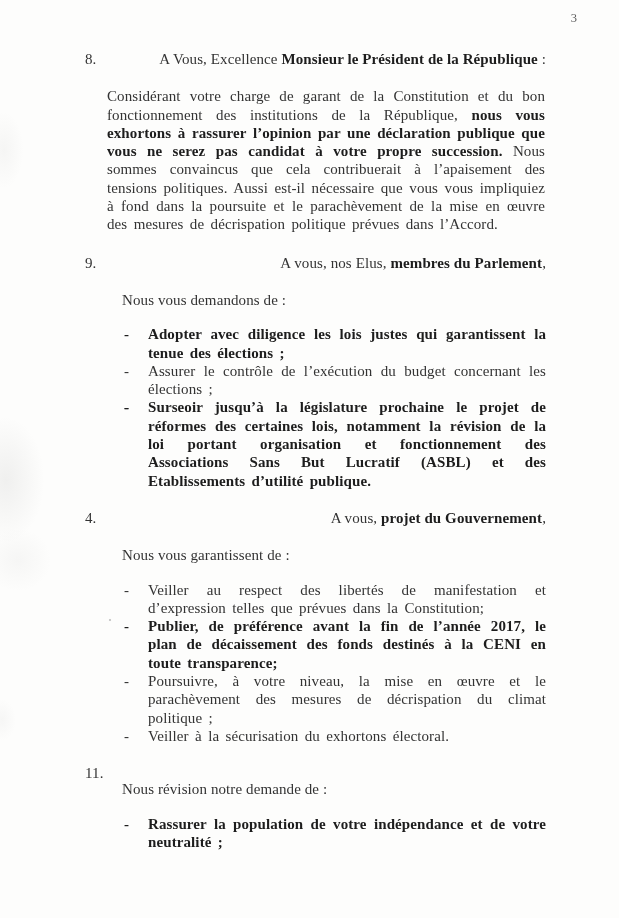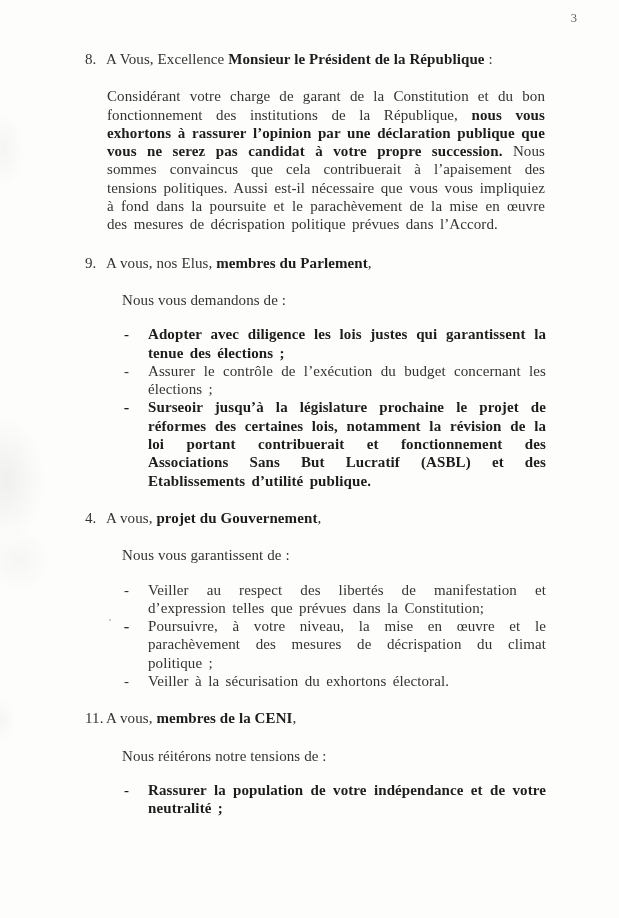--- a/index.html
+++ b/index.html
@@ -48,20 +48,21 @@
     width: 21px;
   }
   .item-body {
     flex: 1 1 auto;
     min-width: 0;
   }
   .item-heading {
     margin: 0 0 19px 0;
     font-size: 15px;
     font-weight: normal;
+    text-align: right;
   }
   .item-paragraph {
     margin: 1px;
     text-align: justify;
     word-spacing: 2.5px;
   }
   .item-intro {
     margin: 16px;
   }
   .bullet-list {
@@ -99,41 +100,40 @@
       </section>
       <section class="doc-item">
         <div class="item-number">9.</div>
         <div class="item-body">
           <h2 class="item-heading"><span class="run">A vous, nos Elus, </span><span class="run b">membres du Parlement</span><span class="run">,</span></h2>
           <p class="item-intro">Nous vous demandons de :</p>
           <ul class="bullet-list">
             <li class="bullet b"><span class="dash">-</span><span class="bullet-text">Adopter avec diligence les lois justes qui garantissent la tenue des élections ;</span></li>
             <li class="bullet"><span class="dash">-</span><span class="bullet-text">Assurer le contrôle de l’exécution du budget concernant les élections ;</span></li>
             <li class="bullet"><span class="dash">-</span></li>
-            <li class="bullet b"><span class="dash">-</span><span class="bullet-text">Surseoir jusqu’à la législature prochaine le projet de réformes des certaines lois, notamment la révision de la loi portant contribuerait et fonctionnement des Associations Sans But Lucratif (ASBL) et des Etablissements d’utilité publique.</span></li>
+            <li class="bullet b"><span class="dash">-</span><span class="bullet-text">Surseoir jusqu’à la législature prochaine le projet de réformes des certaines lois, notamment la révision de la loi portant organisation et fonctionnement des Associations Sans But Lucratif (ASBL) et des Etablissements d’utilité publique.</span></li>
           </ul>
         </div>
       </section>
       <section class="doc-item">
         <div class="item-number">4.</div>
         <div class="item-body">
           <h2 class="item-heading"><span class="run">A vous, </span><span class="run b">projet du Gouvernement</span><span class="run">,</span></h2>
           <p class="item-intro">Nous vous garantissent de :</p>
           <ul class="bullet-list">
             <li class="bullet"><span class="dash">-</span><span class="bullet-text">Veiller au respect des libertés de manifestation et d’expression telles que prévues dans la Constitution;</span></li>
-            <li class="bullet b"><span class="dash">-</span></li>
+            <li class="bullet b"><span class="dash">-</span><span class="bullet-text">Publier, de préférence avant la fin de l’année 2017, le plan de décaissement des fonds destinés à la CENI en toute transparence;</span></li>
             <li class="bullet"><span class="dash">-</span><span class="bullet-text">Poursuivre, à votre niveau, la mise en œuvre et le parachèvement des mesures de décrispation du climat politique ;</span></li>
             <li class="bullet"><span class="dash">-</span><span class="bullet-text">Veiller à la sécurisation du exhortons électoral.</span></li>
           </ul>
         </div>
       </section>
       <section class="doc-item">
         <div class="item-number">11.</div>
         <div class="item-body">
-          <h2 class="item-heading"><span class="run">A vous, </span><span class="run b">membres de la CENI</span><span class="run">,</span></h2>
-          <p class="item-intro">Nous réitérons notre tensions de :</p>
+          <p class="item-intro">Nous révision notre demande de :</p>
           <ul class="bullet-list">
             <li class="bullet b"><span class="dash">-</span><span class="bullet-text">Rassurer la population de votre indépendance et de votre neutralité ;</span></li>
           </ul>
         </div>
       </section>
     </div>
 </div>
 
 </body></html>

